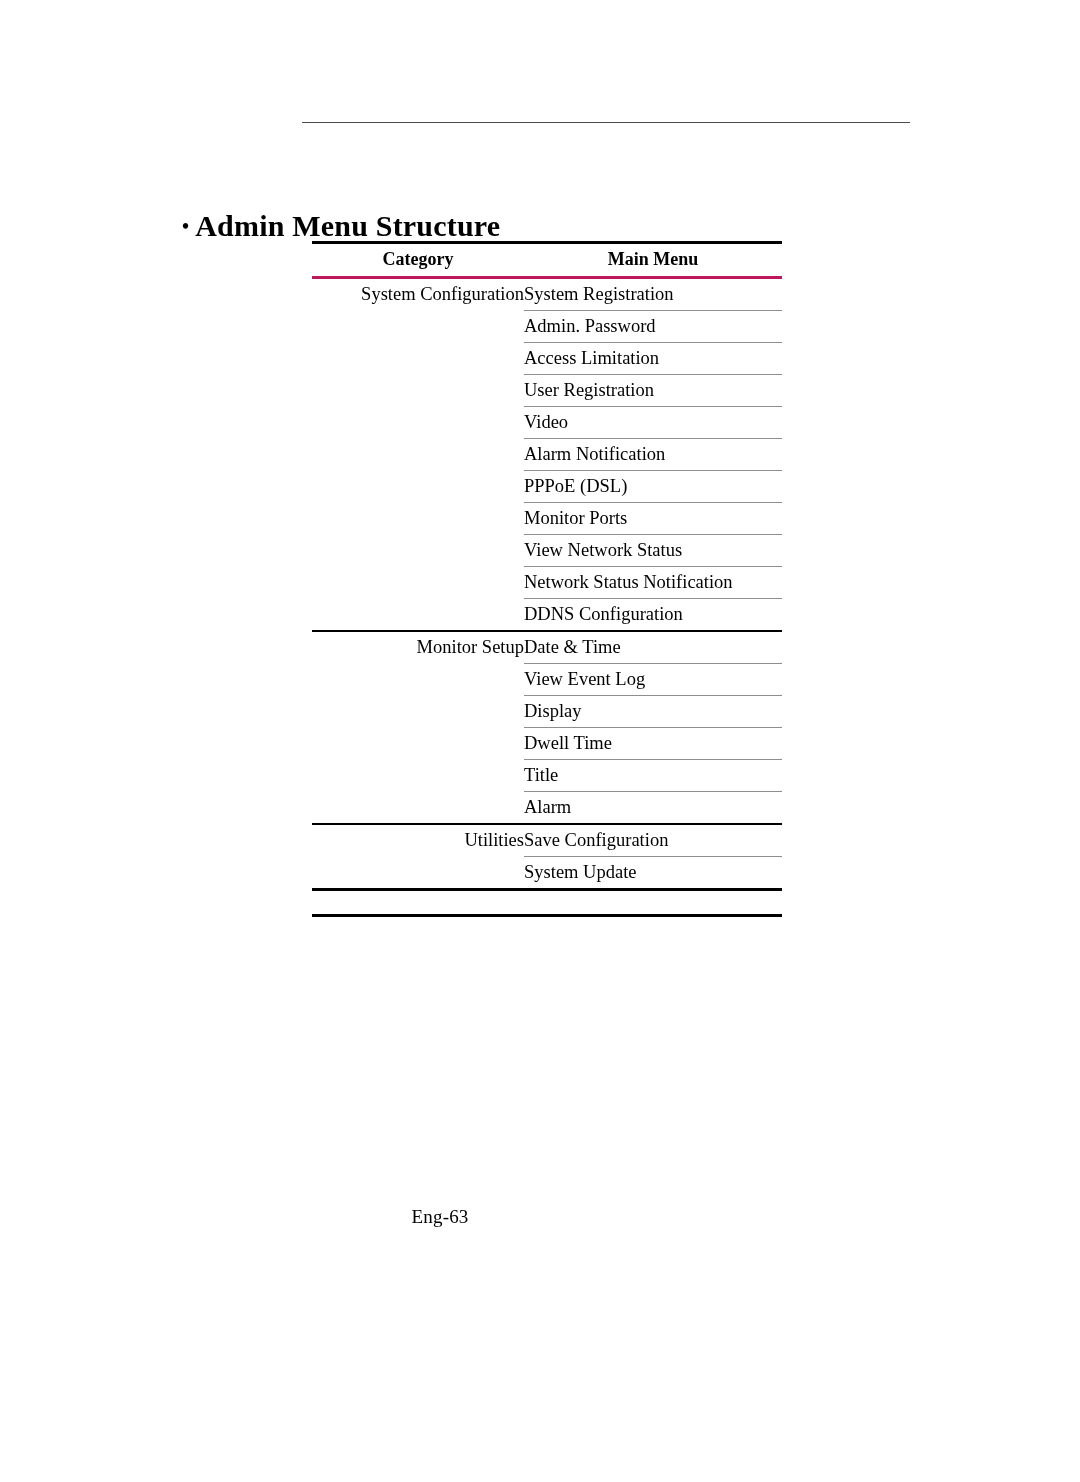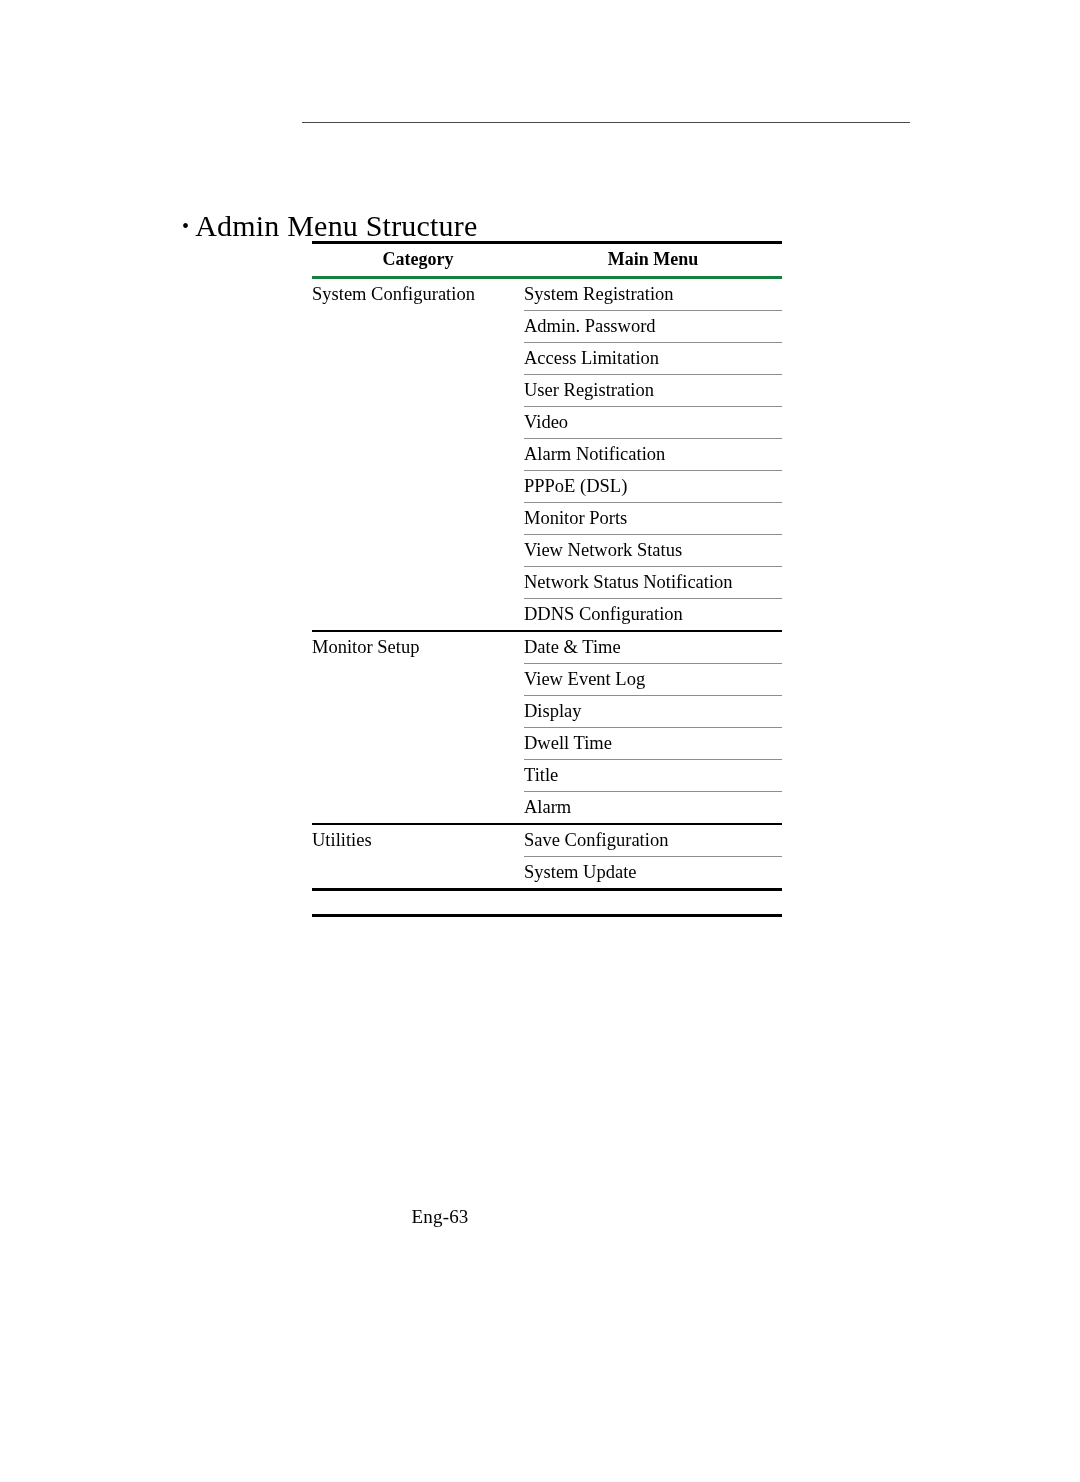--- a/index.html
+++ b/index.html
@@ -53,21 +53,21 @@
     height: 0;
     border-top: 1.4px solid #4a4a4a;
   }
 
   
   .section-heading {
     position: absolute;
     left: 182px;
     top: 189px;
     font-size: 30px;
-    font-weight: normal;
+    font-weight: bold;
     letter-spacing: 0.2px;
     white-space: nowrap;
     margin-top: 20px;
   }
   .section-heading .bullet {
     font-size: 20px;
     vertical-align: 3px;
     margin-right: 6px;
   }
 
@@ -83,37 +83,38 @@
     border-collapse: collapse;
     table-layout: fixed;
     font-size: 18.5px;
   }
   table.menu-table col.col-category { width: 212px; }
   table.menu-table col.col-mainmenu { width: 258px; }
 
   
   table.menu-table thead tr.head-row th {
     border-top: 3px solid #000000;
-    border-bottom: 3px solid #15803d;
+    border-bottom: 3px solid #be185d;
     padding: 4px 0 5px 0;
     font-size: 18px;
     font-weight: bold;
     text-align: center;
     line-height: 1.25;
   }
 
   table.menu-table td {
     padding: 3px 0 4px 0;
     vertical-align: top;
     line-height: 1.3;
     height: 24px;
   }
   td.cat-cell {
     padding-left: 8px;
     white-space: nowrap;
+    text-align: right;
   }
   td.menu-cell {
     padding-left: 12px;
     white-space: nowrap;
   }
 
   
   tr.menu-row:not(.group-start) td.menu-cell {
     border-top: 1.3px solid #8e8e8e;
   }

